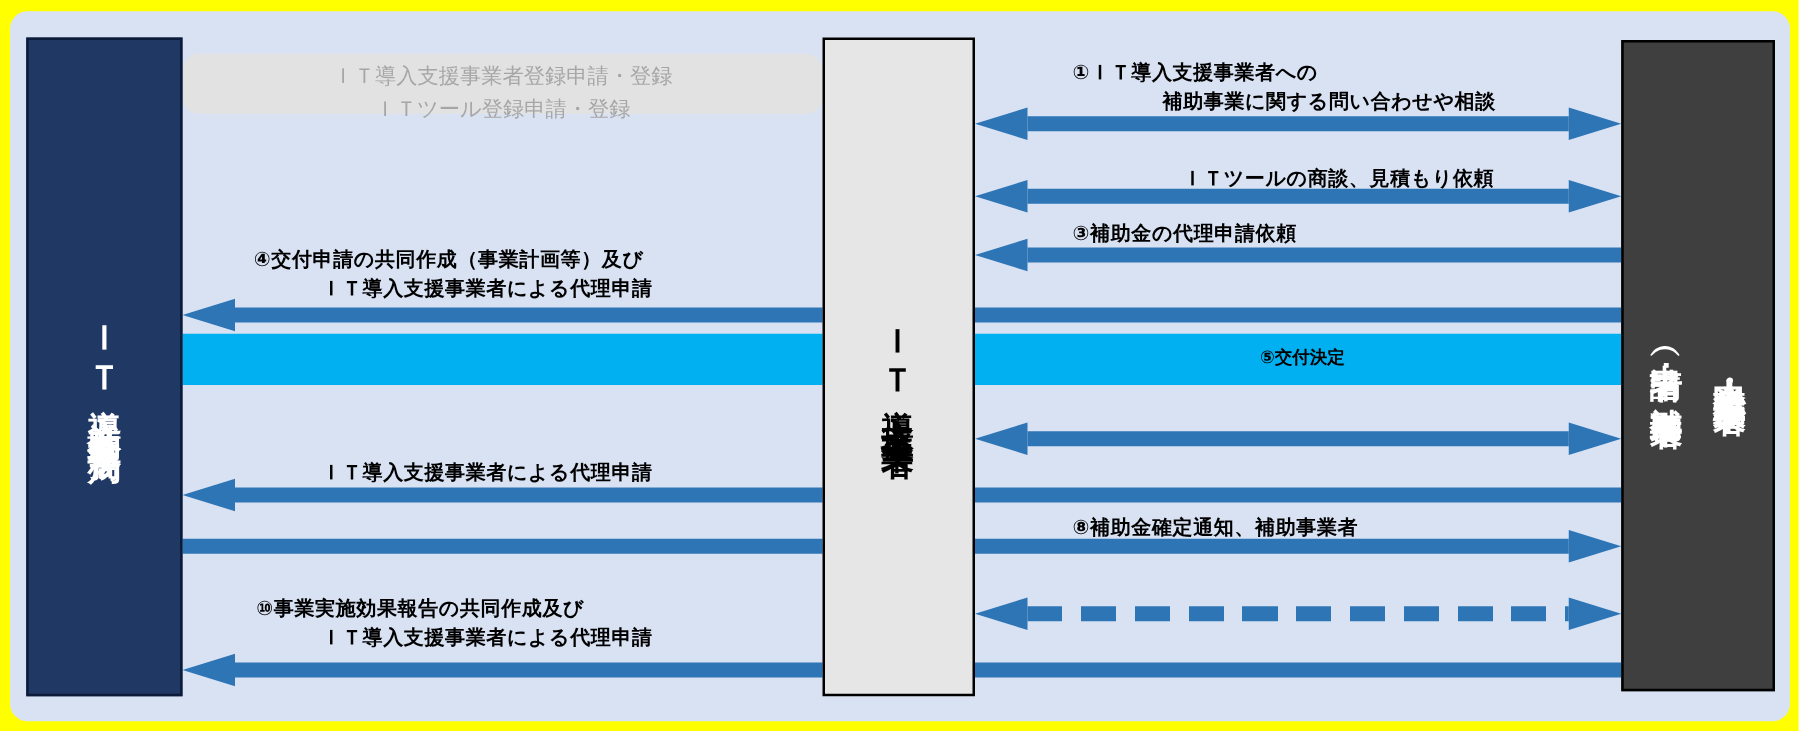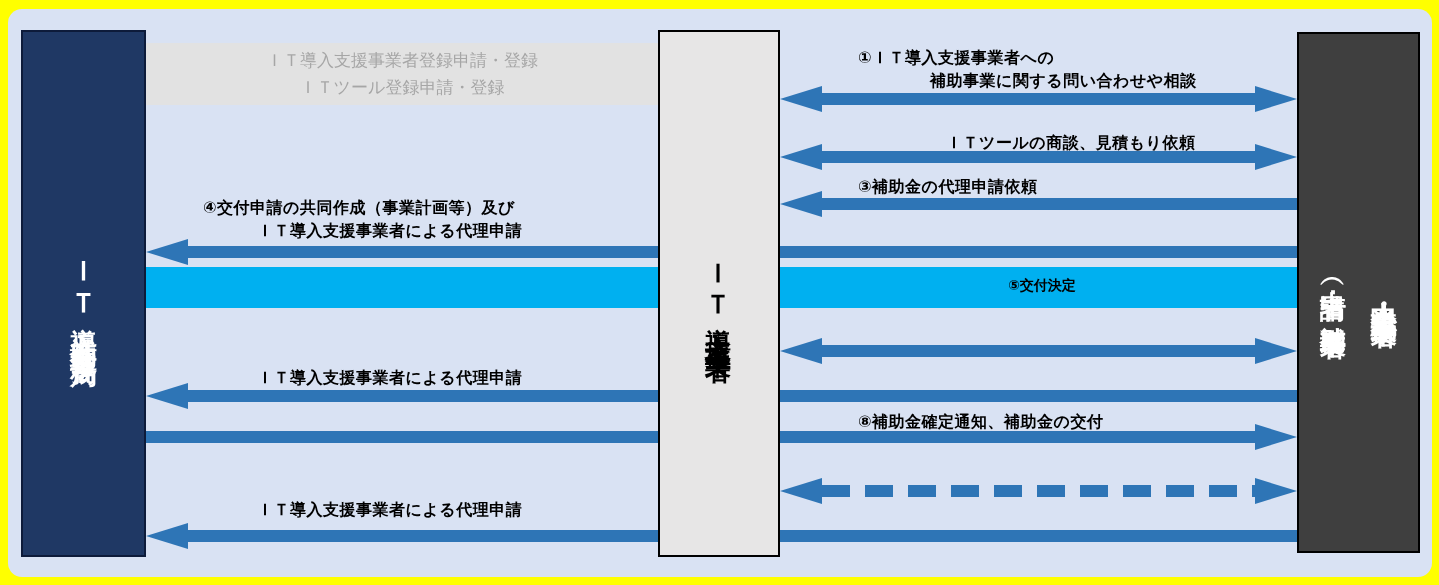--- a/index.html
+++ b/index.html
@@ -21,23 +21,23 @@
     white-space:pre-line;text-align:center;
   }
   .office{left:21px;top:30px;width:125px;height:527px;background:#1F3864;border-color:#0d1b3a;}
   .office .vtext{color:#ffffff;font-size:27px;letter-spacing:5px;}
   .support{left:658px;top:30px;width:122px;height:527px;background:#E7E6E6;}
   .support .vtext{color:#000000;font-size:26px;letter-spacing:5px;}
   .sme{left:1297px;top:32px;width:123px;height:521px;background:#3F3F3F;}
   .sme .vtext{color:#ffffff;font-size:26px;letter-spacing:2px;line-height:1.95;}
   
   .note{
-    position:absolute;left:146px;top:43px;width:512px;height:62px;background:#E2E2E2;
+    position:absolute;left:146px;top:43px;width:512px;height:48px;background:#E2E2E2;
     z-index:1;text-align:center;color:#A6A6A6;font-size:17px;line-height:27px;
-    padding-top:4px;box-sizing:border-box;
+    padding-top:4px;box-sizing:border-box;border-radius:13px;
   }
   
   .arrow{position:absolute;display:flex;align-items:center;height:26px;z-index:2;}
   .arrow .bar{flex:1;height:12px;background:#2E75B6;}
   .arrow .bar.dashed{
     background:repeating-linear-gradient(90deg,#2E75B6 0 28px,rgba(0,0,0,0) 28px 43px);
   }
   .head{width:0;height:0;border-top:13px solid transparent;border-bottom:13px solid transparent;}
   .head.hl{border-right:42px solid #2E75B6;}
   .head.hr{border-left:42px solid #2E75B6;}
@@ -106,21 +106,22 @@
     </div>
 
   <div class="slabel" style="left:858px;top:48px">①ＩＴ導入支援事業者への</div>
   <div class="slabel" style="left:930px;top:71px">補助事業に関する問い合わせや相談</div>
   <div class="slabel" style="left:946px;top:133px">ＩＴツールの商談、見積もり依頼</div>
   <div class="slabel" style="left:858px;top:177px">③補助金の代理申請依頼</div>
   <div class="slabel" style="left:203px;top:198px">④交付申請の共同作成（事業計画等）及び</div>
   <div class="slabel" style="left:257px;top:221px">ＩＴ導入支援事業者による代理申請</div>
   <div class="decision-label">⑤交付決定</div>
   <div class="slabel" style="left:257px;top:368px">ＩＴ導入支援事業者による代理申請</div>
-  <div class="slabel" style="left:858px;top:412px">⑧補助金確定通知、補助金の交付</div>
+  <div class="slabel" style="left:858px;top:412px">⑧補助金確定通知、補助事業者</div>
+  <div class="slabel" style="left:205px;top:477px">⑩事業実施効果報告の共同作成及び</div>
   <div class="slabel" style="left:257px;top:500px">ＩＴ導入支援事業者による代理申請</div>
 
   <div class="actor office">
     <div class="vtext">ＩＴ導入補助金事務局</div>
   </div>
   <div class="actor support">
     <div class="vtext">ＩＴ導入支援事業者</div>
   </div>
   <div class="actor sme">
     <div class="vtext">中小企業・小規模事業者

